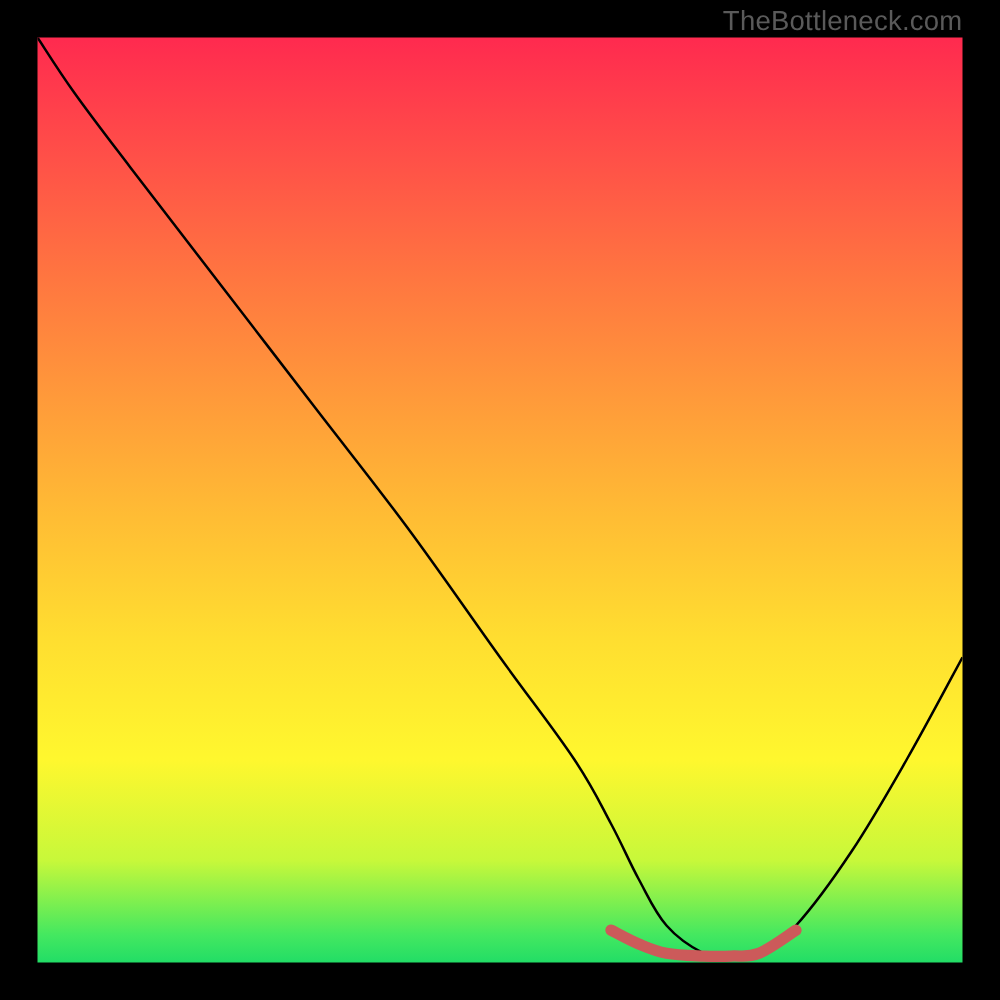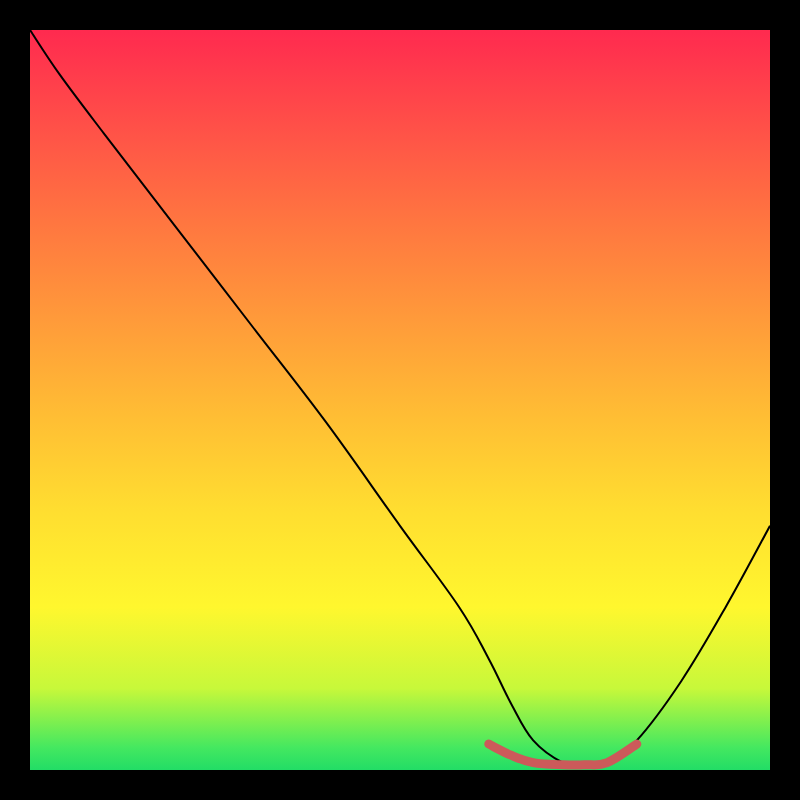--- a/index.html
+++ b/index.html
@@ -53,20 +53,21 @@
     inset: 0;
     width: 100%;
     height: 100%;
   }
 </style>
 </head>
 <body>
 
 <div class="frame">
 
+  <div class="attribution">TheBottleneck.com</div>
 
   <div class="plot-area">
     <div class="gradient-bg"></div>
     <svg class="curve" viewBox="0 0 740 740" preserveAspectRatio="none">
       <path fill="none" stroke="#000000" stroke-width="2" d="M 0 0 C 5.328 7.992000000000016 16.28 25.752000000000088 29.6 44.40000000000009 C 42.92 63.048000000000094 52.688 75.62800000000003 74 103.60000000000002 C 95.312 131.572 121.36 165.16800000000006 148 199.80000000000007 C 174.64 234.43200000000007 195.36 261.368 222 296 C 248.64 330.632 269.36 356.23600000000005 296 392.20000000000005 C 322.64 428.16400000000004 346.024 462.49999999999994 370 495.79999999999995 C 393.976 529.0999999999999 413.216 553.224 429.2 577.2 C 445.18399999999997 601.176 449.476 611.684 458.8 629 C 468.124 646.316 473.008 658.7479999999999 481 673.4 C 488.992 688.052 493.87600000000003 699.7439999999999 503.20000000000005 710.4 C 512.524 721.056 523.476 727.938 532.8 732.6 C 542.1239999999999 737.2620000000001 547.008 736.3 555 736.3 C 562.992 736.3 567.8760000000001 737.2620000000001 577.2 732.6 C 586.524 727.938 593.4799999999999 725.052 606.8 710.4 C 620.12 695.7479999999999 635.216 675.176 651.2 651.2 C 667.1840000000001 627.224 679.6159999999999 605.172 695.5999999999999 577.2 C 711.584 549.2280000000001 732.008 510.452 740 495.79999999999995"></path>
       <path fill="none" stroke="#cc5a5a" stroke-width="9" stroke-linecap="round" d="M 458.8 714.1 C 462.796 716.0980000000001 473.008 721.87 481 725.2 C 488.992 728.5300000000001 493.87600000000003 730.8684000000001 503.20000000000005 732.6 C 512.524 734.3316 523.476 734.4204000000001 532.8 734.82 C 542.1239999999999 735.2196 547.008 735.2196 555 734.82 C 562.992 734.4204000000001 567.8760000000001 736.3296 577.2 732.6 C 586.524 728.8704 601.472 717.4300000000001 606.8 714.1"></path>
     </svg>
   </div>
 
 </div>

